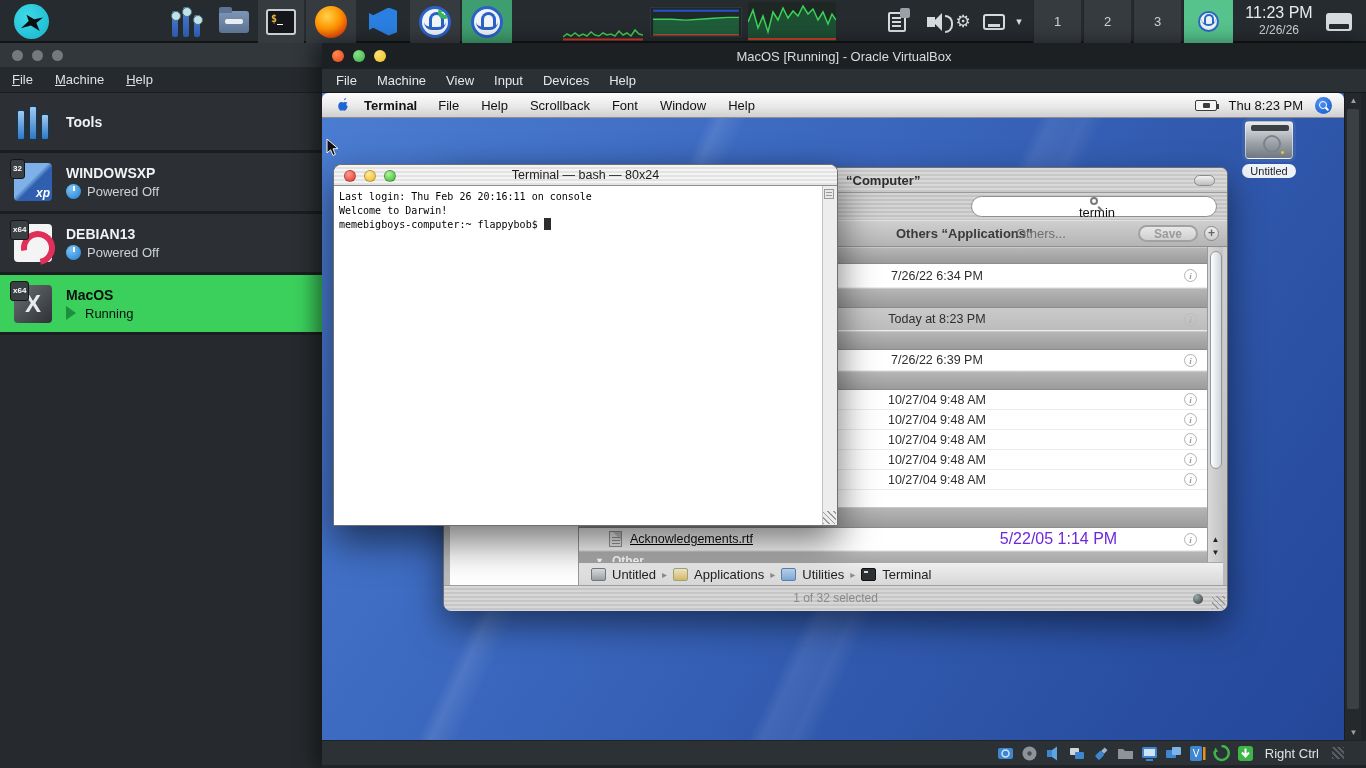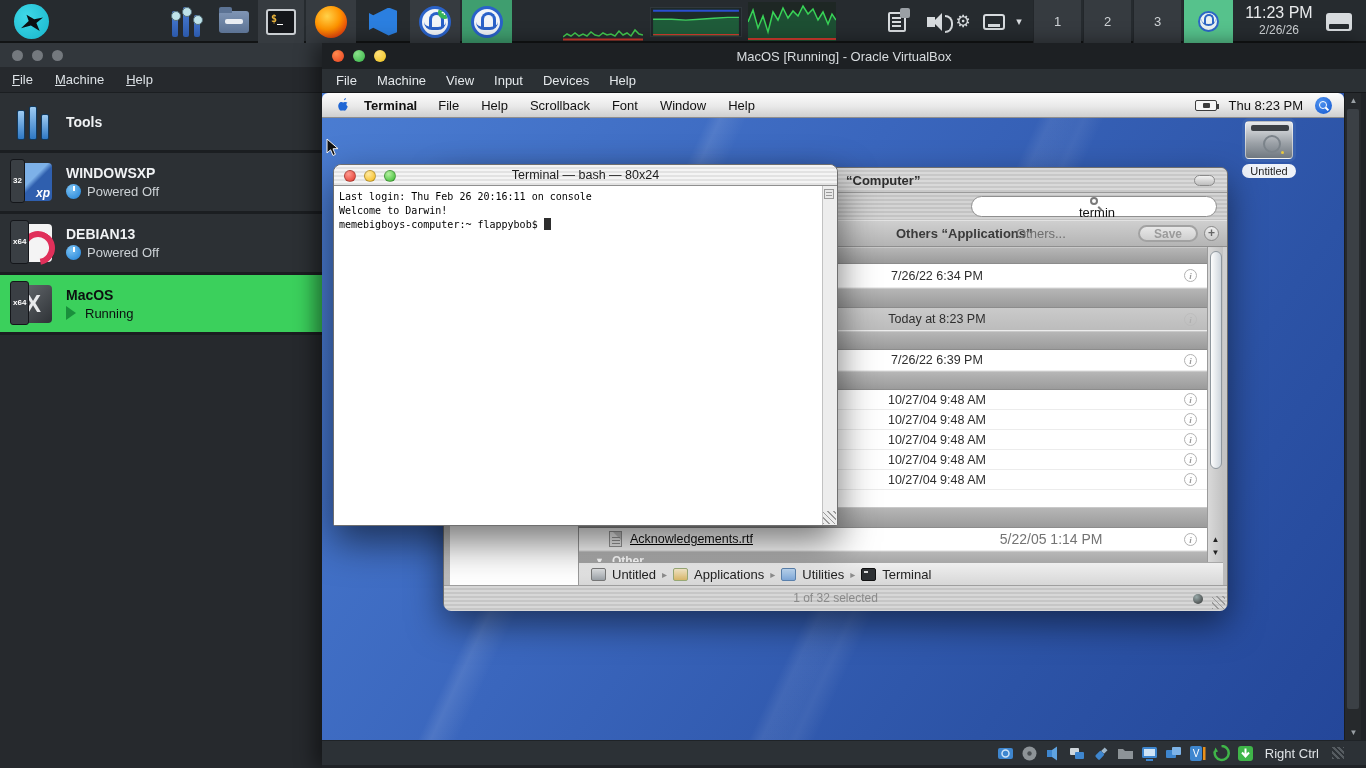--- a/index.html
+++ b/index.html
@@ -71,21 +71,21 @@
   .ulf { display:inline-block; }
   .ulf::first-letter { text-decoration:underline; }
   .vm-row { position:relative; display:flex; align-items:center; gap:14px; padding-left:14px;
             height:58px; background:#2c3034; border-bottom:3px solid #1b1e21; }
   .vm-row .nm { color:#f0f2f4; font-weight:bold; font-size:14px; }
   .vm-row .st { color:#cdd2d6; font-size:13px; display:flex; align-items:center; gap:6px; margin-top:3px; }
   .vm-row.running { background:#3bd05c; }
   .vm-row.running .nm, .vm-row.running .st { color:#0c0f10; }
   .vmicon { position:relative; width:38px; height:38px; border-radius:4px; flex:none; }
   .badge { position:absolute; left:-4px; top:-4px; background:#3a3f44; color:#fff; border:1px solid #14161a;
-           font:bold 8px/10px "Liberation Sans",sans-serif; padding:16px 2px; border-radius:3px; }
+           font:bold 8px/10px "Liberation Sans",sans-serif; padding:4px 2px; border-radius:3px; }
   .icon-xp { background:linear-gradient(135deg,#7db1e8 45%,#2f5fae 55%); }
   .icon-xp span { position:absolute; right:2px; bottom:1px; color:#fff; font:bold italic 12px "Liberation Sans",sans-serif; }
   .icon-deb { background:#f4f4f4; }
   .icon-deb:before { content:""; position:absolute; left:7px; top:7px; width:22px; height:22px; border-radius:50%;
                      border:6px solid #e0305a; border-bottom-color:transparent; transform:rotate(35deg); }
   .icon-mac { background:linear-gradient(135deg,#6a6f74,#2e3236); color:#e8eaec;
               font:bold 24px/38px "Liberation Sans",sans-serif; text-align:center; }
   .pwr { width:15px; height:15px; border-radius:50%; background:radial-gradient(circle at 35% 30%,#7cc4f5,#1e7fd6); position:relative; flex:none; }
   .pwr:before { content:""; position:absolute; left:6.5px; top:2px; width:2px; height:5px; background:#fff; }
   .runarrow { width:0; height:0; border:7px solid transparent; border-left:10px solid #1a8f3c; position:relative; flex:none; margin-right:-4px; }
@@ -175,21 +175,21 @@
   .music-note { font-size:20px; color:#444; }
   .pic-frame { width:20px; height:20px; border:3px solid #b9bdc1; border-radius:2px; background:#bfe0dc; box-shadow:0 1px 0 #888; }
   .f-list { position:absolute; left:135px; top:79px; width:628px; height:315px; background:#fff; overflow:hidden; }
   .fl { position:relative; width:100%; display:flex; align-items:center;text-decoration:underline; }
   .fl.hdr, .fl.grp { background:linear-gradient(#b6b6b6,#9b9b9b); border-top:1px solid #c9c9c9; border-bottom:1px solid #8c8c8c; }
   .fl.grp { color:#fff; font-weight:bold; font-size:12px; gap:8px; padding-left:16px; }
   .fl.grp .tri { font-size:9px; }
   .fl.row { background:#fff; border-bottom:1px solid #ececec; }
   .fl.row.sel { background:linear-gradient(#cacaca,#bcbcbc); }
   .fl .date { position:absolute; left:57%; transform:translateX(-50%); font-size:12.5px; color:#2e2e2e; white-space:nowrap; }
-  .fl .date2 { position:absolute; left:67%; font-size:14px; color:#737373; white-space:nowrap; }
+  .fl .date2 { position:absolute; left:67%; font-size:16px; color:#6d28d9; white-space:nowrap; }
   .info { position:absolute; right:10px; width:13px; height:13px; border:1px solid #b2b2b2; border-radius:50%;
           color:#9a9a9a; font:italic bold 9px/12px "Liberation Serif",serif; text-align:center; }
   .fl.sel .info { opacity:.45; }
   .fl.more { background:#fff; color:#9a9a9a; font-size:12.5px; padding-left:38px; }
   .docico { width:13px; height:16px; background:#f4f4f4; border:1px solid #9a9a9a; margin-left:30px; position:relative; flex:none; }
   .docico:before { content:""; position:absolute; right:0; top:0; border:4px solid #c9c9c9; border-left-color:transparent; border-bottom-color:transparent; }
   .docico:after { content:""; position:absolute; left:2px; top:5px; width:8px; height:1px; background:#999; box-shadow:0 3px 0 #999, 0 6px 0 #999; }
   .docname { font-size:12.5px; color:#111; margin-left:8px; }
   .f-scroll { position:absolute; left:763px; top:79px; width:16px; height:315px; background:linear-gradient(90deg,#d9d9d9,#c2c2c2); border-left:1px solid #9a9a9a; }
   .f-thumb { position:absolute; left:1.5px; top:4px; width:12px; height:218px; border-radius:6px;

